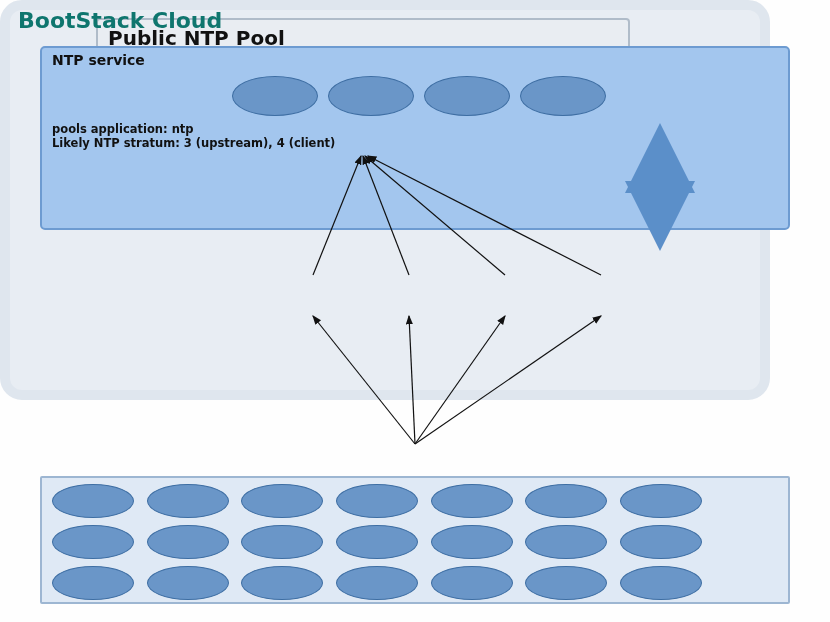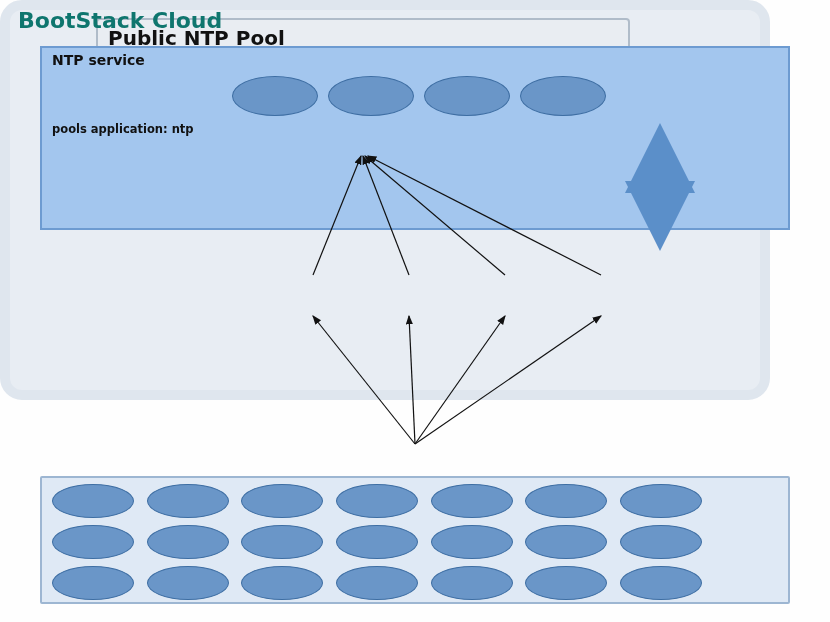--- a/index.html
+++ b/index.html
@@ -69,21 +69,21 @@
     color: #0f766e;
   }
 
   
   .svc-box {
     position: absolute;
     left: 40px; top: 46px;
     right: 40px; height: 184px;
     background: #a3c6ee;
     border: 2px solid #6d9bd1;
-    border-radius: 0;
+    border-radius: 5px;
   }
   .svc-title {
     position: absolute;
     left: 10px; top: 4px;
     font-size: 14px; font-weight: 700;
     color: #111;
   }
   .svc-info {
     position: absolute;
     left: 10px; top: 74px;
@@ -146,20 +146,21 @@
 
   <div class="juju-label">juju config: ntp pools</div>
 
   <div class="cloud-box">
     <div class="cloud-title">BootStack Cloud</div>
 
     <div class="svc-box">
       <div class="svc-title">NTP service</div>
       <div class="svc-info">
         <div>pools application: ntp</div>
+        <div>Likely NTP stratum: 3 (upstream), 4 (client)</div>
       </div>
       <div class="ellipse svc-ell se1"></div>
       <div class="ellipse svc-ell se2"></div>
       <div class="ellipse svc-ell se3"></div>
       <div class="ellipse svc-ell se4"></div>
     </div>
 
     <div class="clients-box" id="clients-box">
         <div class="client-ell" style="left: 10px; top: 6px;"></div>
         <div class="client-ell" style="left: 104.667px; top: 6px;"></div>

